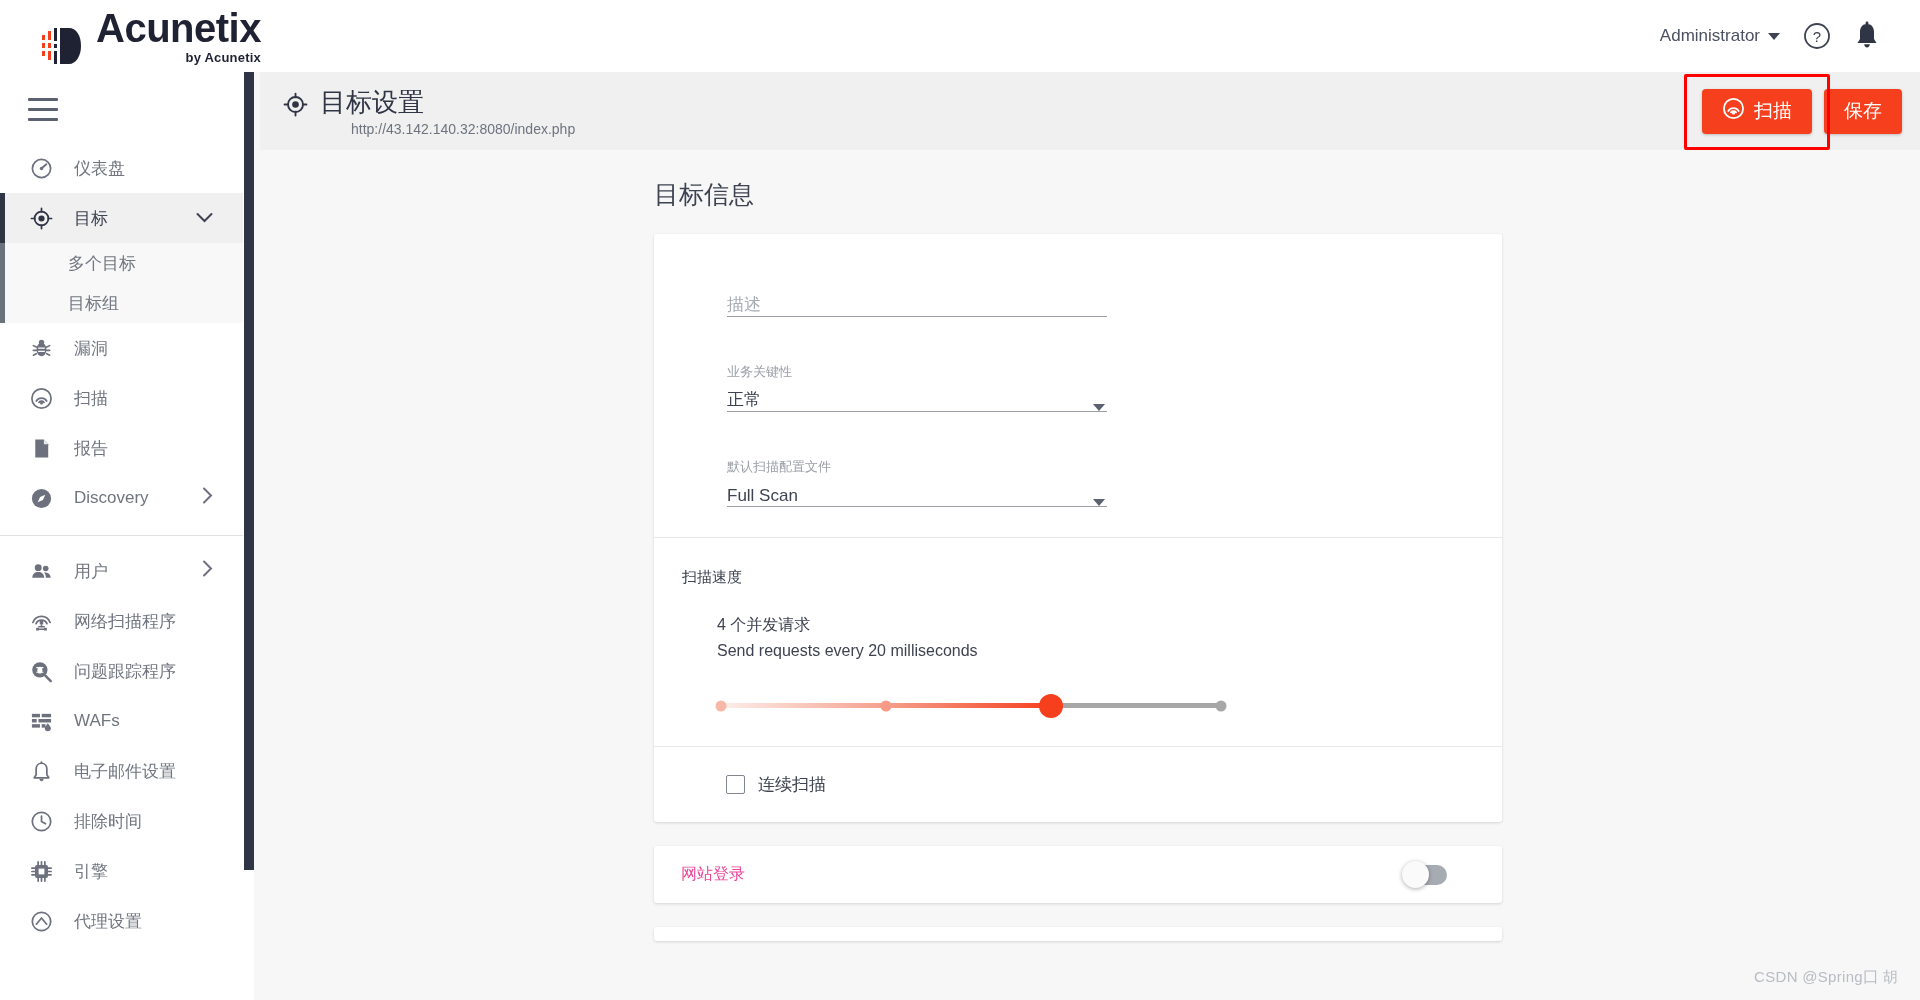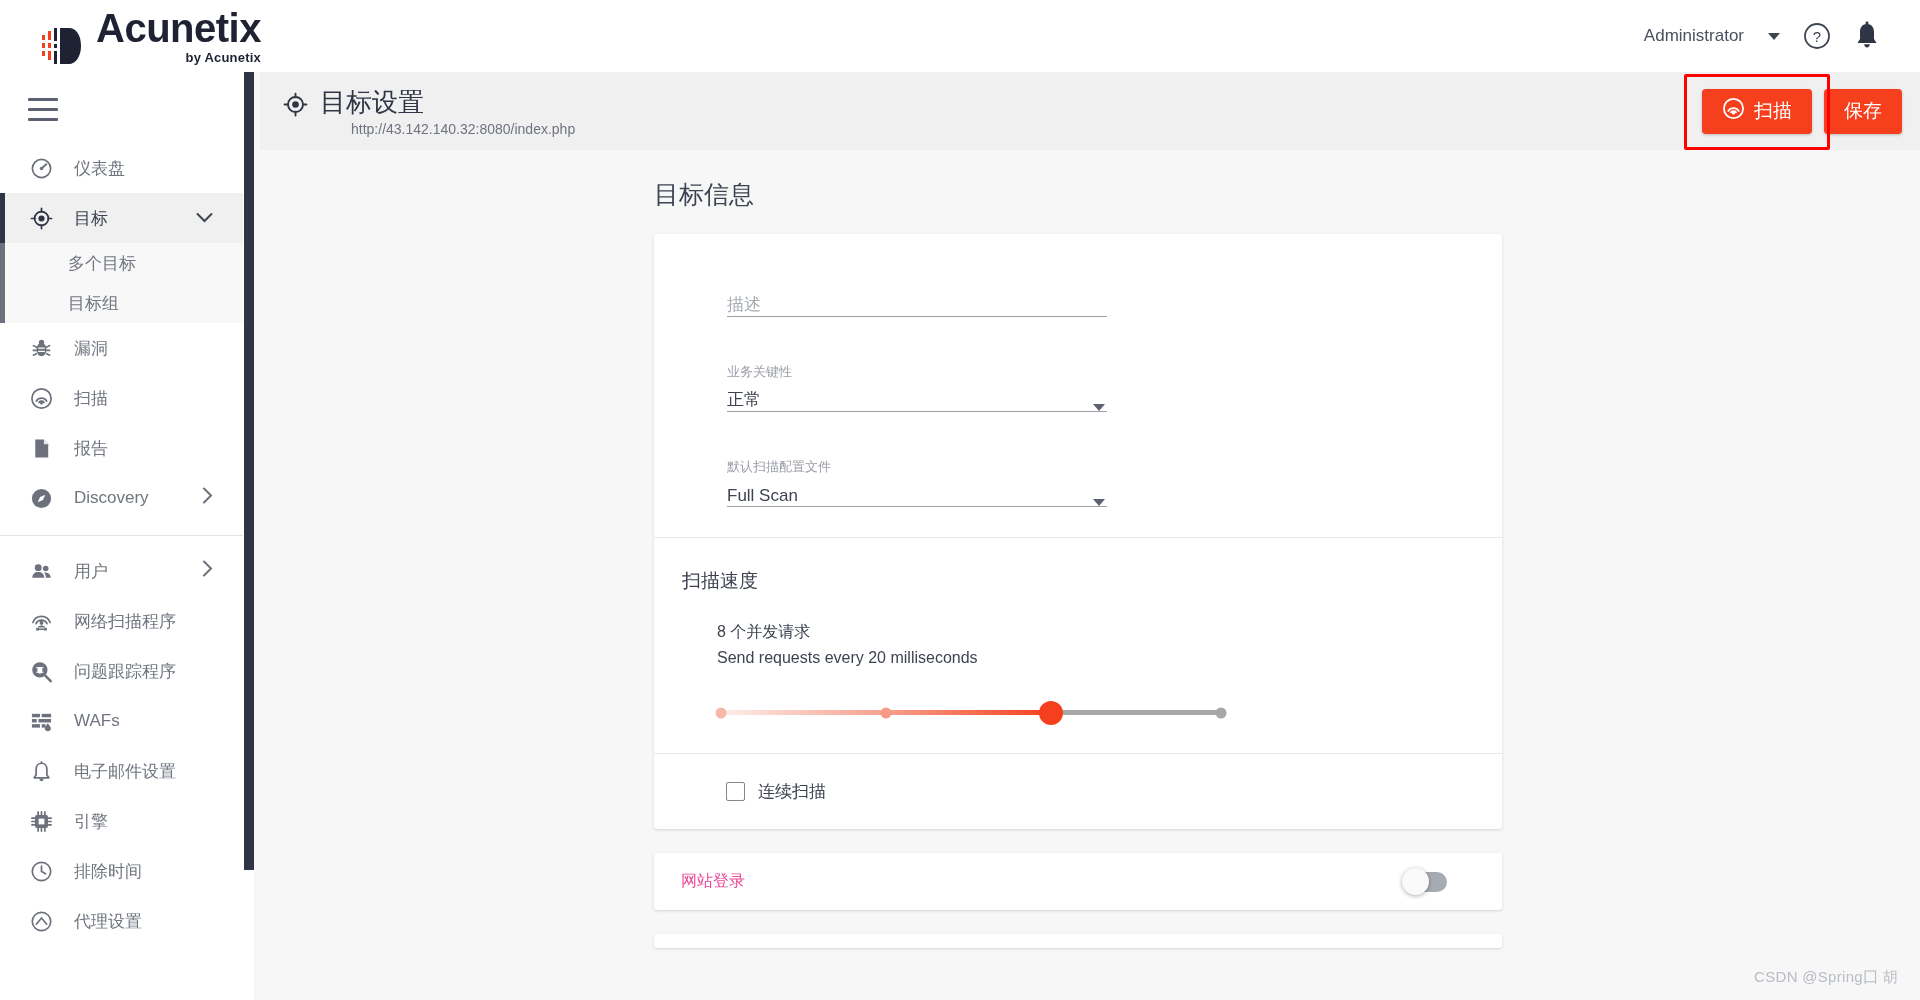--- a/index.html
+++ b/index.html
@@ -21,21 +21,21 @@
   .brand-text-wrap{ display:flex; flex-direction:column; align-items:flex-end; margin-left:10px;}
   .brand-name{
     font-size:40px; font-weight:700; letter-spacing:-0.5px;
     color:#1f2233; line-height:40px;
   }
   .brand-sub{
     font-size:13px; font-weight:700; color:#1f2233;
     letter-spacing:0.2px; margin-top:2px;
   }
   .top-right{ display:flex; align-items:center; margin-right:40px; gap:22px; }
-  .admin-wrap{ display:flex; align-items:center; gap:24px; cursor:pointer; }
+  .admin-wrap{ display:flex; align-items:center; gap:8px; cursor:pointer; }
   .admin-name{ font-size:17px; color:#4b5161; }
   .caret-down{
     width:0;height:0;border-left:6px solid transparent;border-right:6px solid transparent;
     border-top:7px solid #3d4351;
   }
   .icon-btn{ cursor:pointer; display:flex; align-items:center; justify-content:center; }
 
   
   .sidebar{
     position:absolute; left:0; top:72px; width:243px; height:928px;
@@ -123,21 +123,21 @@
     border-bottom:1px solid #9b9ea4; height:30px; display:flex;
     align-items:flex-end; justify-content:space-between;
   }
   .field-value{ font-size:17px; color:#3d4351; }
   .field-ph{ font-size:17px; color:#a7abb2; }
   .sel-caret{
     width:0;height:0;border-left:6px solid transparent;border-right:6px solid transparent;
     border-top:7px solid #5b6170; margin-right:2px;
   }
 
-  .speed-head{ font-size:19px; color:#3d4351; padding:30px 0 0 28px; }
+  .speed-head{ font-size:15px; color:#3d4351; padding:30px 0 0 28px; }
   .speed-body{ padding:28px 0 0 63px; }
   .speed-l1{ font-size:16px; color:#3d4351; }
   .speed-l2{ font-size:16px; color:#3d4351; margin-top:6px; }
 
   .slider{ position:relative; width:500px; height:24px; margin-top:34px; margin-left:4px; }
   .track{
     position:absolute; left:0; top:9px; width:500px; height:5px; border-radius:3px;
     background:linear-gradient(to right,#fdeeea 0%, #f5a08d 33%, #f63f1d 66%, #f63f1d 66%);
   }
   .track-rest{
@@ -389,39 +389,39 @@
         <rect x="11" y="1.2" width="2" height="2.6" rx="1" fill="#6c717d"></rect>
         <path d="M9.8 19.6 C9.8 21.2 10.8 22.2 12 22.2 C13.2 22.2 14.2 21.2 14.2 19.6 Z" fill="#6c717d"></path>
       </svg>
     </span>
     <span class="lbl">电子邮件设置</span>
   </div>
 
   <div class="nav-item">
     <span class="ic">
       <svg width="23" height="23" viewBox="0 0 24 24">
+        <circle cx="12" cy="12" r="9.6" fill="none" stroke="#6c717d" stroke-width="1.8"></circle>
+        <path d="M12 6.4 L12 12 L16.2 14.4" fill="none" stroke="#6c717d" stroke-width="1.8" stroke-linecap="round"></path>
+      </svg>
+    </span>
+    <span class="lbl">排除时间</span>
+  </div>
+
+  <div class="nav-item">
+    <span class="ic">
+      <svg width="23" height="23" viewBox="0 0 24 24">
         <rect x="5.2" y="5.2" width="13.6" height="13.6" rx="2" fill="#6c717d"></rect>
         <rect x="9" y="9" width="6" height="6" fill="#fff"></rect>
         <path d="M8.5 2 L8.5 5.2 M12 2 L12 5.2 M15.5 2 L15.5 5.2
                  M8.5 18.8 L8.5 22 M12 18.8 L12 22 M15.5 18.8 L15.5 22
                  M2 8.5 L5.2 8.5 M2 12 L5.2 12 M2 15.5 L5.2 15.5
                  M18.8 8.5 L22 8.5 M18.8 12 L22 12 M18.8 15.5 L22 15.5" stroke="#6c717d" stroke-width="1.8" stroke-linecap="round"></path>
       </svg>
     </span>
     <span class="lbl">引擎</span>
-  </div>
-
-  <div class="nav-item">
-    <span class="ic">
-      <svg width="23" height="23" viewBox="0 0 24 24">
-        <circle cx="12" cy="12" r="9.6" fill="none" stroke="#6c717d" stroke-width="1.8"></circle>
-        <path d="M12 6.4 L12 12 L16.2 14.4" fill="none" stroke="#6c717d" stroke-width="1.8" stroke-linecap="round"></path>
-      </svg>
-    </span>
-    <span class="lbl">排除时间</span>
   </div>
 
   <div class="nav-item">
     <span class="ic">
       <svg width="23" height="23" viewBox="0 0 24 24">
         <circle cx="12" cy="12" r="9.6" fill="none" stroke="#6c717d" stroke-width="1.8"></circle>
         <path d="M6.6 14.8 L12 8.4 L17.4 14.8" fill="none" stroke="#6c717d" stroke-width="1.8" stroke-linecap="round"></path>
       </svg>
     </span>
     <span class="lbl">代理设置</span>
@@ -493,21 +493,21 @@
           <span class="sel-caret"></span>
         </div>
       </div>
     </div>
 
     <div class="divider"></div>
 
     <div>
       <div class="speed-head">扫描速度</div>
       <div class="speed-body">
-        <div class="speed-l1">8 个并发请求</div>
+        <div class="speed-l1">4 个并发请求</div>
         <div class="speed-l2">Send requests every 20 milliseconds</div>
 
         <div class="slider">
           <div class="track"></div>
           <div class="track-rest"></div>
           <div class="tick t0"></div>
           <div class="tick t1"></div>
           <div class="tick t2"></div>
           <div class="tick t3"></div>
         </div>

